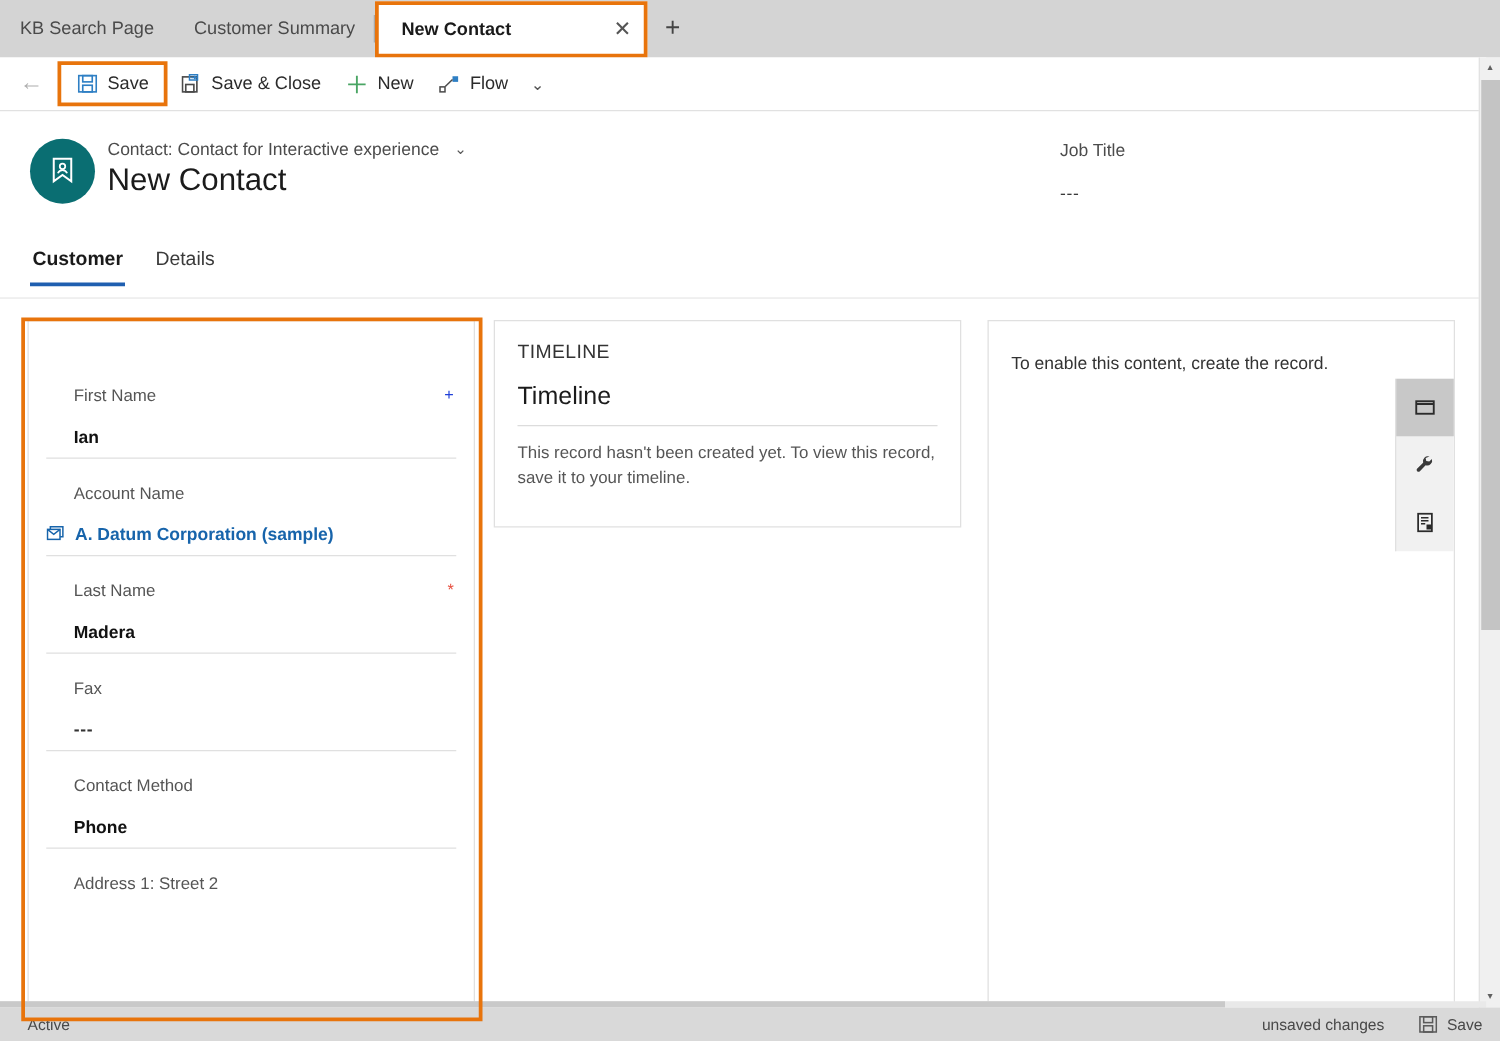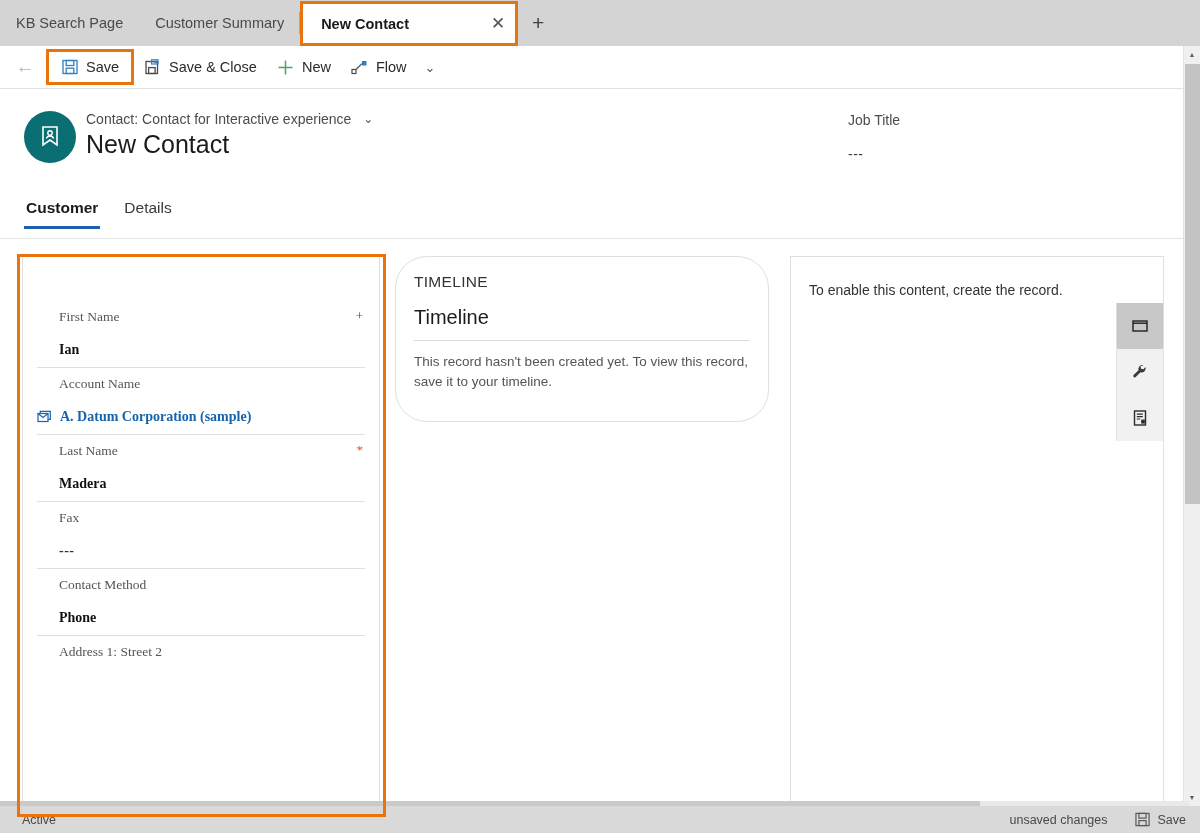--- a/index.html
+++ b/index.html
@@ -190,25 +190,24 @@
     border-bottom: none;
     overflow: hidden;
   }
   .sec-title {
     font-size: 15.5px; color: #333; letter-spacing: 0.3px;
     padding: 16px 0 0 14px;
   }
   .fields { margin-top: 44px; }
   .field {
     position: relative;
-    margin: 0 14px;
+    margin: 12px 14px;
     padding: 8px 0 9px 0;
     border-bottom: 1px solid #e0e0e0;
     cursor: text;
-    font-family: Liberation Serif, serif;
   }
   .field:last-child { border-bottom: none; }
   .f-label { font-size: 13.5px; color: #555; padding-left: 22px; }
   .f-value {
     font-size: 14px; color: #111; font-weight: bold;
     padding-left: 22px; margin-top: 17px;
   }
   .f-value.link { color: #1764ab; font-weight: bold; display: flex; align-items: center; }
   .f-value.dim { color: #333; letter-spacing: 0.5px; }
   .f-req {
@@ -217,21 +216,21 @@
   }
   .f-req.plus { color: #2040d8; }
   .f-req.star { color: #e64c3c; }
   .f-trail {
     position: absolute; right: 4px; bottom: 10px;
     width: 18px; height: 18px;
   }
 
   
   .panel-time {
-    left: 395px; top: 256px; width: 374px; height: 166px; border-radius: 32px;
+    left: 395px; top: 256px; width: 374px; height: 166px;
   }
   .panel-time .sec-title { padding: 16px 0 0 18px; }
   .tl-heading {
     font-size: 20px; color: #1b1b1b;
     padding: 15px 0 11px 18px;
     border-bottom: 1px solid #dcdcdc;
     margin: 0 18px 0 18px;
     padding-left: 0;
     margin-left: 18px;
   }

